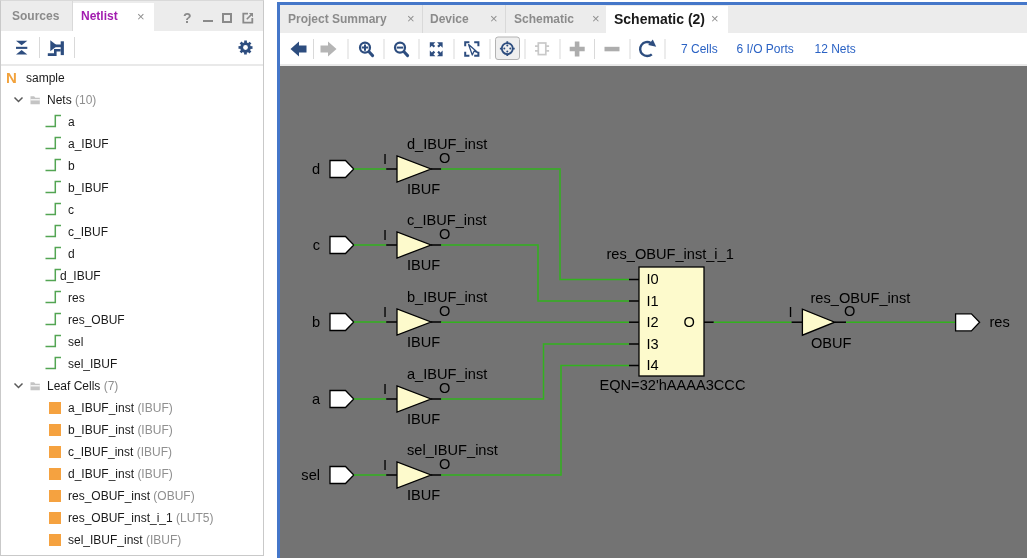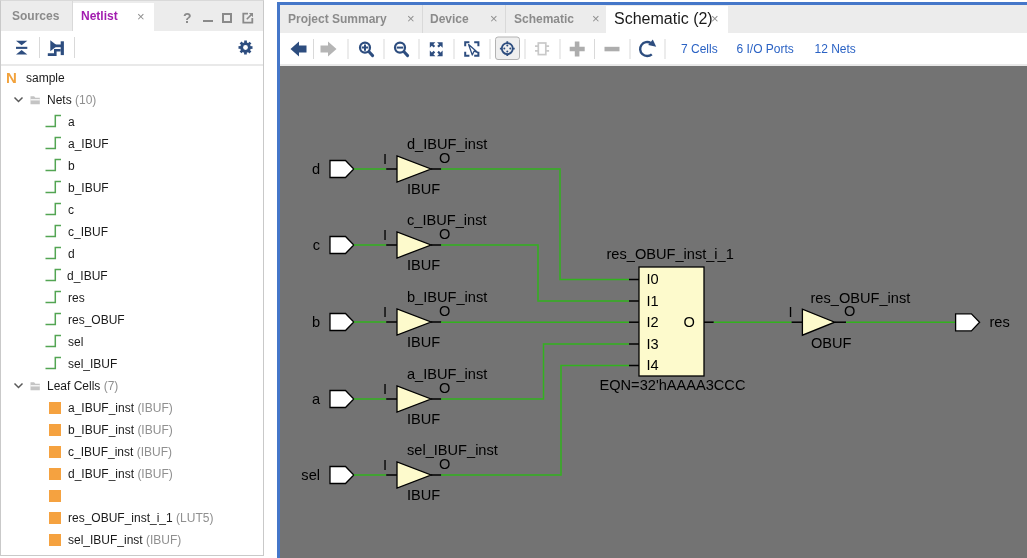--- a/index.html
+++ b/index.html
@@ -117,21 +117,21 @@
             <path d="M0.5,15.5 H10.3 V4.5 H16" fill="none" stroke="#53a553" stroke-width="1.5"></path>
           </svg><span class="abs" style="left:67px">c</span></div>
   <div class="row" style="top:220px;width:264px"><svg class="abs" style="left:44px;top:0" width="17" height="22" viewBox="0 0 17 22">
             <path d="M0.5,15.5 H10.3 V4.5 H16" fill="none" stroke="#53a553" stroke-width="1.5"></path>
           </svg><span class="abs" style="left:67px">c_IBUF</span></div>
   <div class="row" style="top:242px;width:264px"><svg class="abs" style="left:44px;top:0" width="17" height="22" viewBox="0 0 17 22">
             <path d="M0.5,15.5 H10.3 V4.5 H16" fill="none" stroke="#53a553" stroke-width="1.5"></path>
           </svg><span class="abs" style="left:67px">d</span></div>
   <div class="row" style="top:264px;width:264px"><svg class="abs" style="left:44px;top:0" width="17" height="22" viewBox="0 0 17 22">
             <path d="M0.5,15.5 H10.3 V4.5 H16" fill="none" stroke="#53a553" stroke-width="1.5"></path>
-          </svg><span class="abs" style="left:66px">d_IBUF</span></div>
+          </svg><span class="abs" style="left:59px">d_IBUF</span></div>
   <div class="row" style="top:286px;width:264px"><svg class="abs" style="left:44px;top:0" width="17" height="22" viewBox="0 0 17 22">
             <path d="M0.5,15.5 H10.3 V4.5 H16" fill="none" stroke="#53a553" stroke-width="1.5"></path>
           </svg><span class="abs" style="left:67px">res</span></div>
   <div class="row" style="top:308px;width:264px"><svg class="abs" style="left:44px;top:0" width="17" height="22" viewBox="0 0 17 22">
             <path d="M0.5,15.5 H10.3 V4.5 H16" fill="none" stroke="#53a553" stroke-width="1.5"></path>
           </svg><span class="abs" style="left:67px">res_OBUF</span></div>
   <div class="row" style="top:330px;width:264px"><svg class="abs" style="left:44px;top:0" width="17" height="22" viewBox="0 0 17 22">
             <path d="M0.5,15.5 H10.3 V4.5 H16" fill="none" stroke="#53a553" stroke-width="1.5"></path>
           </svg><span class="abs" style="left:67px">sel</span></div>
   <div class="row" style="top:352px;width:264px"><svg class="abs" style="left:44px;top:0" width="17" height="22" viewBox="0 0 17 22">
@@ -139,21 +139,21 @@
           </svg><span class="abs" style="left:67px">sel_IBUF</span></div>
   <div class="row" style="top:374px;width:264px"><svg class="abs" style="left:12px;top:0" width="34" height="22" viewBox="0 0 34 22">
             <path d="M1.5,8.5 L5.5,12.5 L9.5,8.5" fill="none" stroke="#595959" stroke-width="1.5"></path>
             <path d="M17.5,7.2 h3.6 l1.3,1.5 h4.4 v6.6 h-9.3 z" fill="#c4c4c4"></path>
             <path d="M17.5,10.8 h9.3" stroke="#ffffff" stroke-width="1.2"></path>
           </svg><span class="abs" style="left:46px">Leaf Cells <span class="g">(7)</span></span></div>
   <div class="row" style="top:396px;width:264px"><span class="abs" style="left:48px;top:5px;width:12px;height:12px;background:#f5a240"></span><span class="abs" style="left:67px">a_IBUF_inst <span class="g">(IBUF)</span></span></div>
   <div class="row" style="top:418px;width:264px"><span class="abs" style="left:48px;top:5px;width:12px;height:12px;background:#f5a240"></span><span class="abs" style="left:67px">b_IBUF_inst <span class="g">(IBUF)</span></span></div>
   <div class="row" style="top:440px;width:264px"><span class="abs" style="left:48px;top:5px;width:12px;height:12px;background:#f5a240"></span><span class="abs" style="left:67px">c_IBUF_inst <span class="g">(IBUF)</span></span></div>
   <div class="row" style="top:462px;width:264px"><span class="abs" style="left:48px;top:5px;width:12px;height:12px;background:#f5a240"></span><span class="abs" style="left:67px">d_IBUF_inst <span class="g">(IBUF)</span></span></div>
-  <div class="row" style="top:484px;width:264px"><span class="abs" style="left:48px;top:5px;width:12px;height:12px;background:#f5a240"></span></div>
+  <div class="row" style="top:484px;width:264px"><span class="abs" style="left:48px;top:5px;width:12px;height:12px;background:#f5a240"></span><span class="abs" style="left:67px">res_OBUF_inst <span class="g">(OBUF)</span></span></div>
   <div class="row" style="top:506px;width:264px"><span class="abs" style="left:48px;top:5px;width:12px;height:12px;background:#f5a240"></span><span class="abs" style="left:67px">res_OBUF_inst_i_1 <span class="g">(LUT5)</span></span></div>
   <div class="row" style="top:528px;width:264px"><span class="abs" style="left:48px;top:5px;width:12px;height:12px;background:#f5a240"></span><span class="abs" style="left:67px">sel_IBUF_inst <span class="g">(IBUF)</span></span></div>
   </div>
 </div>
 
 <div id="rpanel">
   <div id="rtabs">
     <div class="rtab" style="left:0;width:142px">
           <span class="tt" style="left:8px">Project Summary</span>
           <span class="x" style="left:127px">×</span>
@@ -162,21 +162,21 @@
     <div class="rtab" style="left:143px;width:82px">
           <span class="tt" style="left:7px">Device</span>
           <span class="x" style="left:67px">×</span>
         </div>
     <span class="rsep" style="left:225px"></span>
     <div class="rtab" style="left:226px;width:100px">
           <span class="tt" style="left:8px">Schematic</span>
           <span class="x" style="left:86px">×</span>
         </div>
     <div id="acttab">
-          <span class="tt abs" style="left:8px;line-height:26px;font-size:16px;font-weight:normal;color:#1a1a1a">Schematic (2)</span>
+          <span class="tt abs" style="left:8px;line-height:26px;font-size:14px;font-weight:bold;color:#1a1a1a">Schematic (2)</span>
           <span class="clx abs" style="left:105px;line-height:26px">×</span>
         </div>
   </div>
   <div id="rtools"></div>
   <svg class="abs" style="left:0px;top:28px" width="747" height="32" viewBox="280 31 747 32">
         <line x1="313.5" y1="37" x2="313.5" y2="57" stroke="#d9d9d9" stroke-width="1"></line>
         <line x1="348" y1="37" x2="348" y2="57" stroke="#d9d9d9" stroke-width="1"></line>
         <line x1="384" y1="37" x2="384" y2="57" stroke="#d9d9d9" stroke-width="1"></line>
         <line x1="419" y1="37" x2="419" y2="57" stroke="#d9d9d9" stroke-width="1"></line>
         <line x1="454" y1="37" x2="454" y2="57" stroke="#d9d9d9" stroke-width="1"></line>

